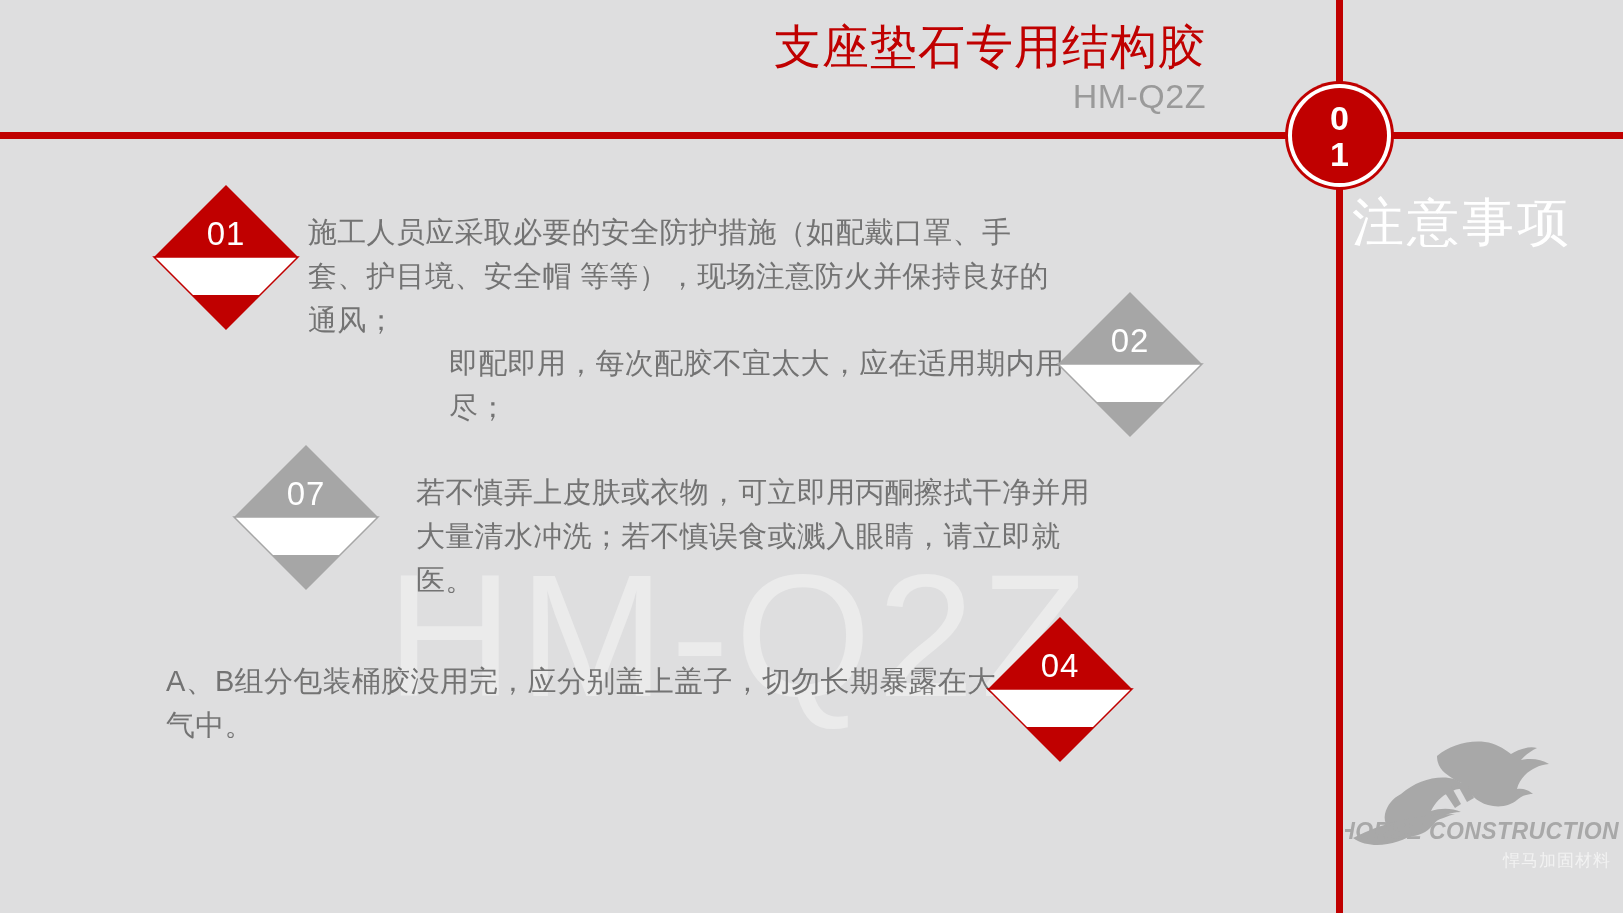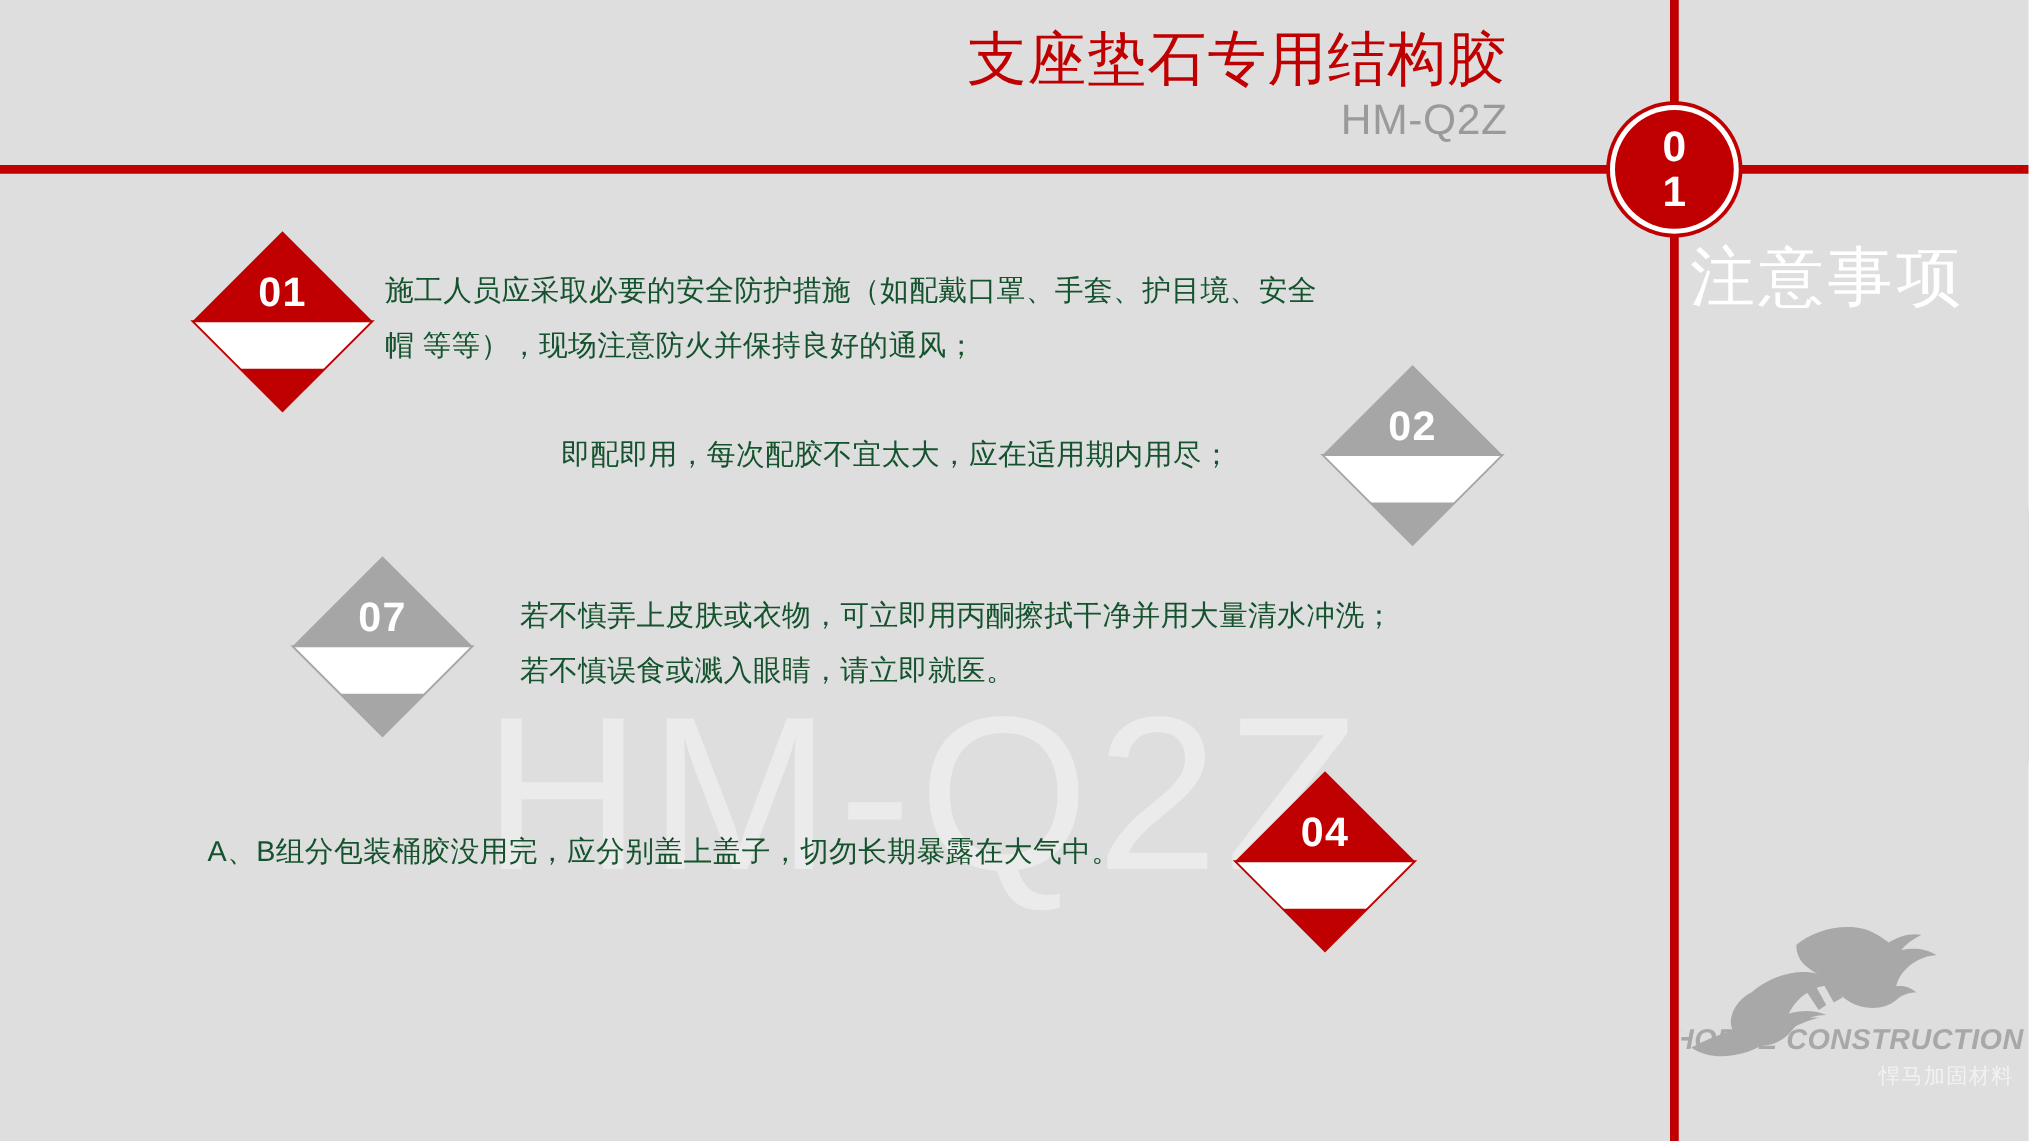--- a/index.html
+++ b/index.html
@@ -129,30 +129,30 @@
   .diamond svg { display: block; width: 148px; height: 148px; }
   .diamond .dnum {
     position: absolute;
     left: 0;
     top: 34px;
     width: 100%;
     text-align: center;
     color: #ffffff;
     font-size: 33px;
     line-height: 34px;
-    font-weight: 700;
+    font-weight: 400;
     letter-spacing: 1px;
     pointer-events: none;
   }
 
   
   .para {
     position: absolute;
-    color: #14532d;
-    font-size: 23px;
+    color: #737373;
+    font-size: 29px;
     line-height: 44px;
     letter-spacing: 0.3px;
     z-index: 2;
   }
 
   
   .logo {
     position: absolute;
     left: 1345px;
     top: 738px;

